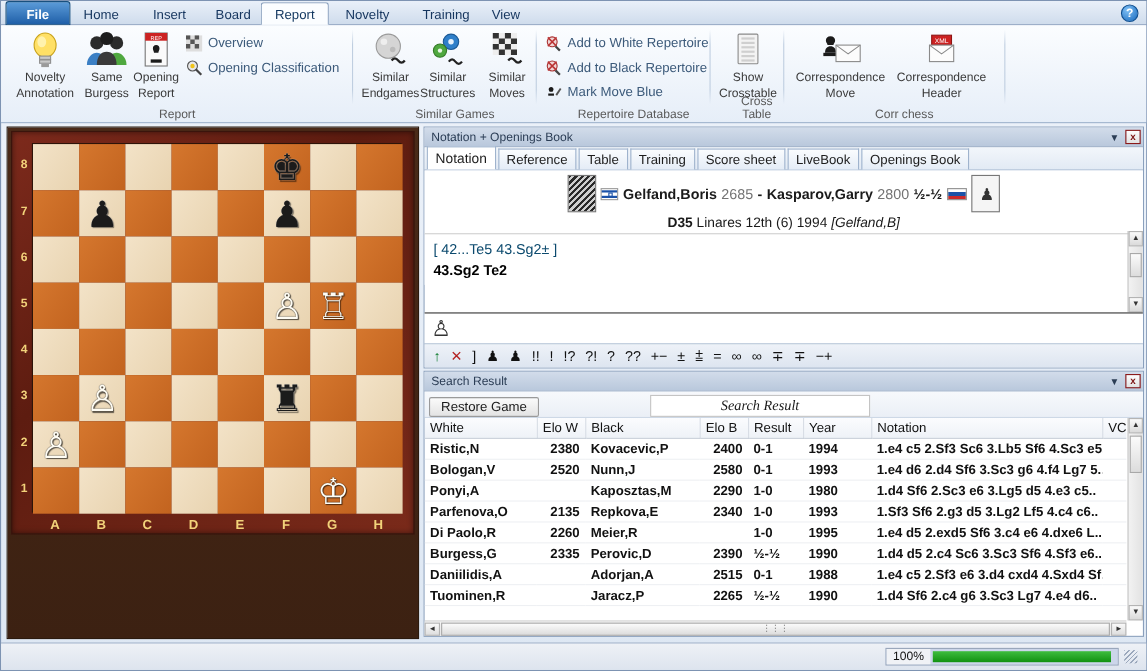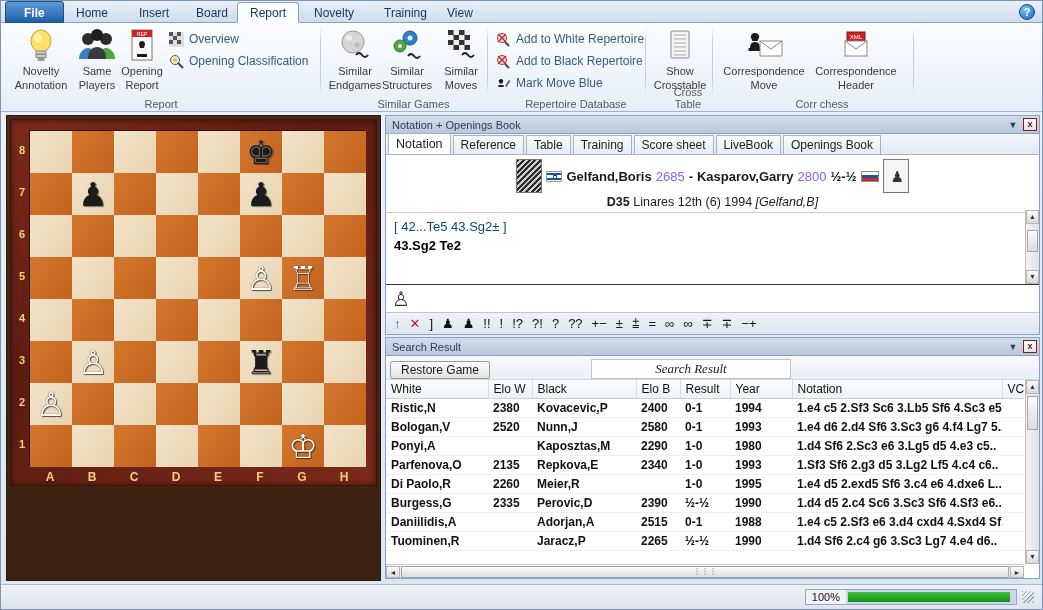--- a/index.html
+++ b/index.html
@@ -96,21 +96,21 @@
     font-size:12px; color:#1d1d1d; background:linear-gradient(#fafcfe,#e4ecf6);
     border:1px solid #9fb3cd; border-bottom:none; }
   .ntab.sel { background:#fff; height:21px; line-height:20px; font-size:12.5px; }
 
   .gameheader { padding:4px 16px 3px; text-align:center; position:relative;
     border-bottom:1px solid #cfcfcf; background:#fff; }
   .ghline1 { font-size:13px; display:flex; align-items:center;
     justify-content:center; gap:4px; }
   .ghline2 { font-size:12.5px; margin-top:2px; }
   .pname { font-weight:bold; }
-  .elo { color:#8b5cf6; }
+  .elo { color:#737373; }
   .flagIL { display:inline-block; width:16px; height:11px; background:#fff;
     border:1px solid #9a9a9a; position:relative; }
   .flagIL:before, .flagIL:after { content:""; position:absolute; left:0; right:0;
     height:2px; background:#1b52a8; }
   .flagIL:before { top:1px; } .flagIL:after { bottom:1px; }
   .flagIL span { position:absolute; left:6px; top:3px; width:4px; height:4px;
     border:1px solid #1b52a8; }
   .flagRU { display:inline-block; width:18px; height:11px; border:1px solid #8d8d8d;
     background:linear-gradient(#fff 0 33%,#1b52a8 33% 66%,#cc2a2a 66% 100%); }
   .photo { width:26px; height:34px; background:
@@ -153,21 +153,21 @@
     font-size:13px; font-family:"Liberation Serif", serif;
     text-align:center; line-height:18px; }
 
   table.games { width:100%; border-collapse:collapse; table-layout:fixed;
     font-size:12px; }
   table.games th { background:linear-gradient(#fbfcfe,#eef2f7);
     border-right:1px solid #d8dde5; border-bottom:1px solid #c8cfd9;
     text-align:left; font-weight:normal; padding:2px 5px; height:18px; color:#111; }
   table.games td { border-bottom:1px solid #eef0f3; padding:2px 5px; height:18px;
     font-weight:bold; color:#111; white-space:nowrap; overflow:hidden; }
-  td.num, th.num { }
+  td.num, th.num { text-align:right; }
   td.plain { font-weight:normal; }
 
   .hscroll { position:absolute; left:0; right:15px; bottom:0; height:14px;
     background:linear-gradient(#f4f4f4,#e6e6e6); border-top:1px solid #cfcfcf;
     display:flex; align-items:center; }
   .harrow { width:14px; height:12px; text-align:center; font-size:7px;
     line-height:11px; background:linear-gradient(#fafafa,#dedede);
     border:1px solid #b4b4b4; color:#333; }
   .hthumb { flex:1; height:12px; margin:0 1px;
     background:linear-gradient(#fbfbfb,#dcdcdc); border:1px solid #a8a8a8;
@@ -229,21 +229,21 @@
           <svg class="ico-svg" width="40" height="34" viewBox="0 0 40 34">
             <circle cx="11" cy="11" r="6" fill="#2b2b2b"></circle>
             <path d="M2 31c0-7 5-11 9-11s9 4 9 11z" fill="#3b7fc4"></path>
             <circle cx="29" cy="11" r="6" fill="#2b2b2b"></circle>
             <path d="M20 31c0-7 5-11 9-11s9 4 9 11z" fill="#4fa83f"></path>
             <circle cx="20" cy="7" r="6" fill="#1d1d1d"></circle>
             <path d="M11 31c0-8 4-12 9-12s9 4 9 12z" fill="#3a3a3a"></path>
           </svg>
         </div>
         <div class="cap">Same</div>
-        <div class="cap">Players</div>
+        <div class="cap">Burgess</div>
       </div>
 
       <div class="bigbtn" style="left:113px">
         <div class="ico">
           <svg class="ico-svg" width="28" height="34" viewBox="0 0 28 34">
             <rect x="4" y="2" width="20" height="30" fill="#fafafa" stroke="#777"></rect>
             <rect x="4" y="2" width="20" height="7" fill="#cc2222"></rect>
             <text x="14" y="8" font-size="5" fill="#fff" text-anchor="middle" font-family="Liberation Sans">REP</text>
             <path d="M14 13c2 0 3 1.5 3 3s-1 2.5-1 4h-4c0-1.5-1-2.5-1-4s1-3 3-3z" fill="#1b1b1b"></path>
             <rect x="9" y="26" width="10" height="3" fill="#1b1b1b"></rect>

